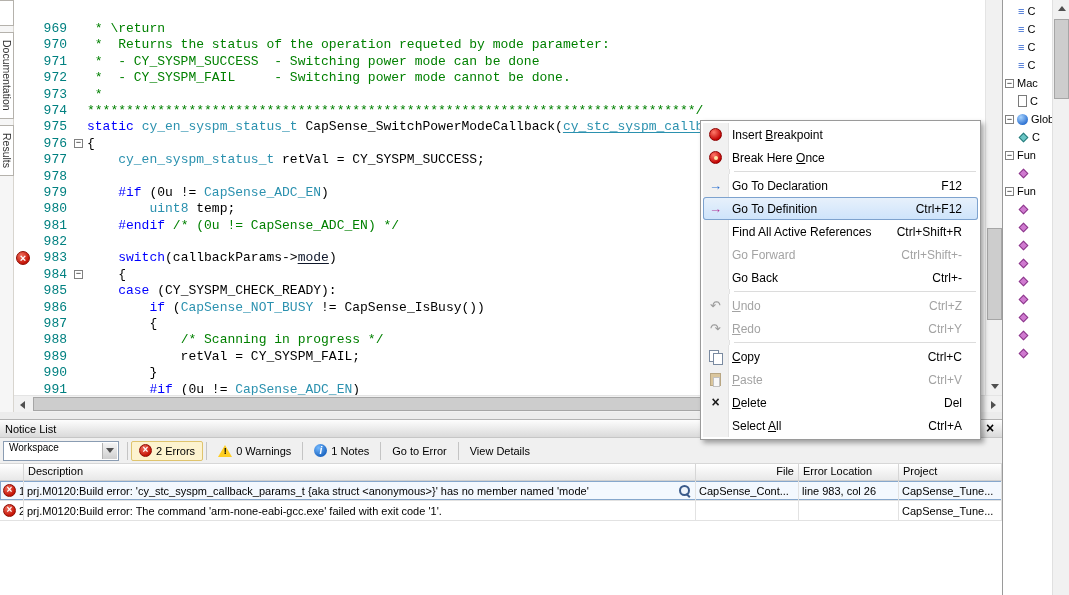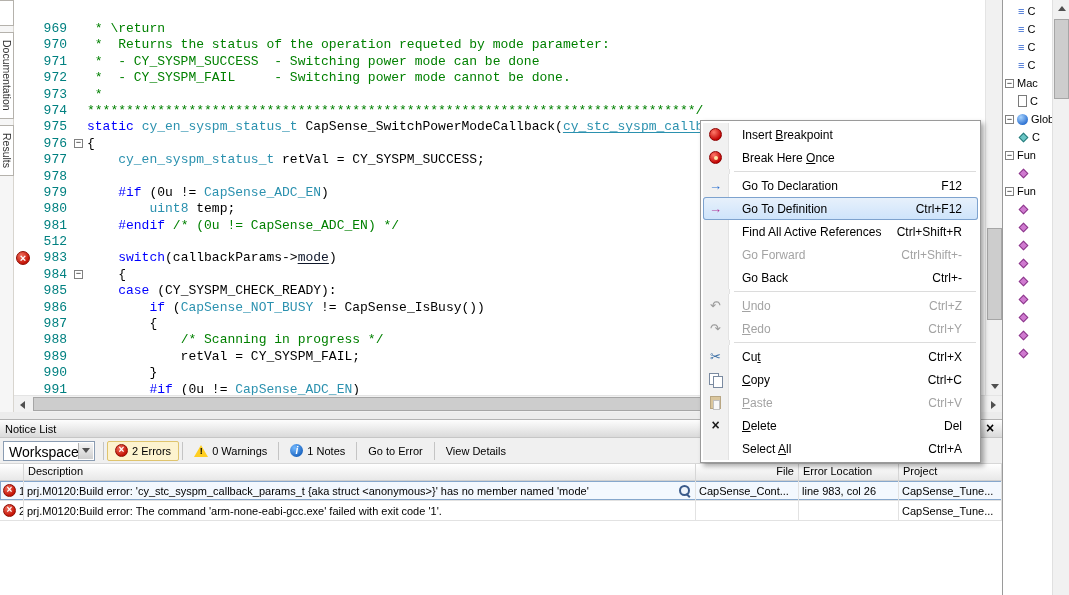--- a/index.html
+++ b/index.html
@@ -46,21 +46,21 @@
   .hscroll{position:absolute;left:14px;top:395px;width:988px;height:17px;background:#f1f1f1;border-top:1px solid #e4e4e4;}
   .hthumb{position:absolute;top:1px;height:14px;left:19px;width:925px;background:#cdcdcd;border:1px solid #a6a6a6;}
   .h-splitter{position:absolute;left:0;top:412px;width:1002px;height:7px;background:#ececec;}
 
   
   .notice{position:absolute;left:0;top:419px;width:1002px;height:176px;background:#fff;border-top:1px solid #b2b2b2;}
   .nl-header{height:18px;background:linear-gradient(#fdfdfd,#dadada);border-bottom:1px solid #c6c6c6;display:flex;align-items:center;padding:0 5px;font-size:11px;}
   .nl-close{margin-left:auto;position:relative;width:14px;height:14px;}
   .nl-close::before{content:"\00d7";position:absolute;left:0;right:0;top:-2px;font-size:14px;font-weight:bold;text-align:center;color:#000;}
   .nl-toolbar{height:26px;background:#f0f0f0;display:flex;align-items:center;padding:2px 3px;border-bottom:1px solid #d7d7d7;}
-  .nl-combo{width:92px;height:20px;background:#fff;border:1px solid #8a9cb2;display:flex;align-items:flex-end;font-size:14px;position:relative;padding-left:5px;margin-right:5px;}
+  .nl-combo{width:116px;height:20px;background:#fff;border:1px solid #8a9cb2;display:flex;align-items:flex-start;font-size:10px;position:relative;padding-left:5px;margin-right:5px;}
   .combo-arrow{position:absolute;right:1px;top:1px;bottom:1px;width:15px;background:linear-gradient(#f4f4f4,#cfcfcf);border-left:1px solid #b2b2b2;display:flex;align-items:center;justify-content:center;}
   .tb-sep{width:1px;height:18px;background:#c4c4c4;margin:0 3px;flex:0 0 1px;}
   .tb-btn{display:flex;align-items:center;gap:4px;padding:2px 7px;font-size:11px;height:20px;border:1px solid transparent;white-space:nowrap;justify-content:space-between;}
   .tb-btn.toggled{background:#fdf3cf;border:1px solid #dfc46e;border-radius:2px;}
   .ico-error{width:13px;height:13px;border-radius:50%;background:radial-gradient(circle at 35% 30%,#f1705f,#c41205 72%);border:1px solid #8e0e04;position:relative;flex:0 0 13px;}
   .ico-error::before{content:"\00d7";position:absolute;left:0;right:0;top:-1px;color:#fff;font-size:10px;font-weight:bold;line-height:12px;text-align:center;}
   .ico-warn{width:14px;height:12px;position:relative;flex:0 0 14px;}
   .ico-warn::before{content:"";position:absolute;left:0;top:0;border-left:7px solid transparent;border-right:7px solid transparent;border-bottom:12px solid #ffce21;}
   .ico-warn::after{content:"!";position:absolute;left:5.5px;top:1.5px;font-size:9px;font-weight:bold;color:#000;}
   .ico-info{width:13px;height:13px;border-radius:50%;background:radial-gradient(circle at 35% 30%,#74b9ff,#1c66c2 72%);position:relative;flex:0 0 13px;}
@@ -98,21 +98,21 @@
   .rscroll{position:absolute;right:0;top:0;width:17px;height:595px;background:#f1f1f1;border-left:1px solid #e0e0e0;}
   .rthumb{position:absolute;left:1px;width:15px;top:19px;height:80px;background:#cdcdcd;border:1px solid #a6a6a6;}
 
   
   .cmenu{position:absolute;left:700px;top:120px;width:281px;background:#fff;border:1px solid #9a9a9a;
          box-shadow:3px 3px 5px rgba(0,0,0,0.35);padding:2px;z-index:50;font-size:12px;}
   .menu-item{display:flex;align-items:center;height:23px;background:#fff;position:relative;}
   .mi-icon{flex:0 0 26px;height:100%;background:#f1f1f1;border-right:1px solid #e3e3e3;display:flex;align-items:center;justify-content:center;}
   .menu-item.hl{background:linear-gradient(#e8f1fb,#cde3fb);box-shadow:inset 0 0 0 1px #7da2ce;border-radius:3px;}
   .menu-item.hl .mi-icon{background:transparent;border-right-color:transparent;}
-  .mi-label{padding-left:13px;}
+  .mi-label{padding-left:3px;}
   .mi-short{margin-left:auto;padding-right:16px;}
   .menu-item.dis .mi-label,.menu-item.dis .mi-short{color:#a3a3a3;}
   .menu-sep{height:5px;position:relative;background:#fff;}
   .menu-sep::before{content:"";position:absolute;left:0;top:0;bottom:0;width:26px;background:#f1f1f1;border-right:1px solid #e3e3e3;}
   .menu-sep::after{content:"";position:absolute;left:31px;right:2px;top:2px;height:1px;background:#dcdcdc;}
   .mi-g{display:inline-block;}
   .breakpoint-icon{width:13px;height:13px;border-radius:50%;background:radial-gradient(circle at 35% 30%,#ff7a6a,#c00000 75%);border:1px solid #8e0000;}
   .breakpoint-once-icon{width:13px;height:13px;border-radius:50%;background:radial-gradient(circle at 35% 30%,#ff7a6a,#c00000 75%);border:1px solid #8e0000;position:relative;}
   .breakpoint-once-icon::after{content:"";position:absolute;left:4px;top:4px;width:4px;height:4px;border-radius:50%;background:#ffe9a8;}
   .goto-declaration-icon::before{content:"\2192";color:#2a6fd0;font-weight:bold;font-size:13px;}
@@ -215,21 +215,21 @@
           <div class="code-text"><span class="tok-p">        </span><span class="tok-t">uint8</span><span class="tok-p"> temp;</span></div>
         </div>
         <div class="code-line">
           <div class="gut-err"></div>
           <div class="gut-num">981</div>
           <div class="gut-fold"></div>
           <div class="code-text"><span class="tok-p">    </span><span class="tok-k">#endif</span><span class="tok-p"> </span><span class="tok-c">/* (0u != CapSense_ADC_EN) */</span></div>
         </div>
         <div class="code-line">
           <div class="gut-err"></div>
-          <div class="gut-num">512</div>
+          <div class="gut-num">982</div>
           <div class="gut-fold"></div>
           <div class="code-text"></div>
         </div>
         <div class="code-line">
           <div class="gut-err">
             <span class="err-ico"></span>
           </div>
           <div class="gut-num">983</div>
           <div class="gut-fold"></div>
           <div class="code-text"><span class="tok-p">    </span><span class="tok-k">switch</span><span class="tok-p">(callbackParams-&gt;</span><span class="tok-e">mode</span><span class="tok-p">)</span></div>
@@ -527,27 +527,20 @@
         <div class="menu-item dis">
           <span class="mi-icon">
             <span class="mi-g redo-icon"></span>
           </span>
           <span class="mi-label"><u>R</u>edo</span>
           <span class="mi-short">Ctrl+Y</span>
         </div>
         <div class="menu-sep"></div>
         <div class="menu-item">
           <span class="mi-icon">
-            <span class="mi-g cut-icon"></span>
-          </span>
-          <span class="mi-label">Cu<u>t</u></span>
-          <span class="mi-short">Ctrl+X</span>
-        </div>
-        <div class="menu-item">
-          <span class="mi-icon">
             <span class="mi-g copy-icon"></span>
           </span>
           <span class="mi-label"><u>C</u>opy</span>
           <span class="mi-short">Ctrl+C</span>
         </div>
         <div class="menu-item dis">
           <span class="mi-icon">
             <span class="mi-g paste-icon"></span>
           </span>
           <span class="mi-label"><u>P</u>aste</span>

